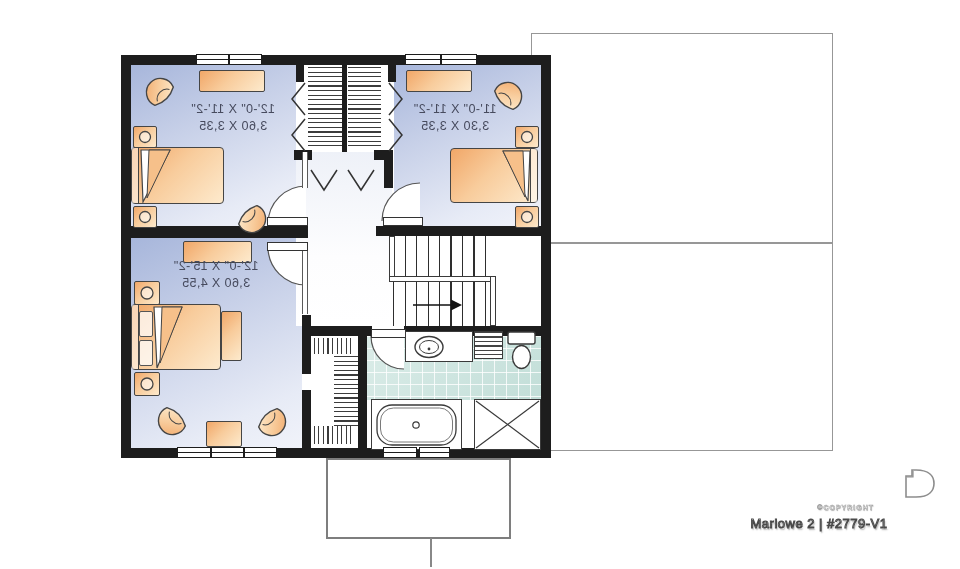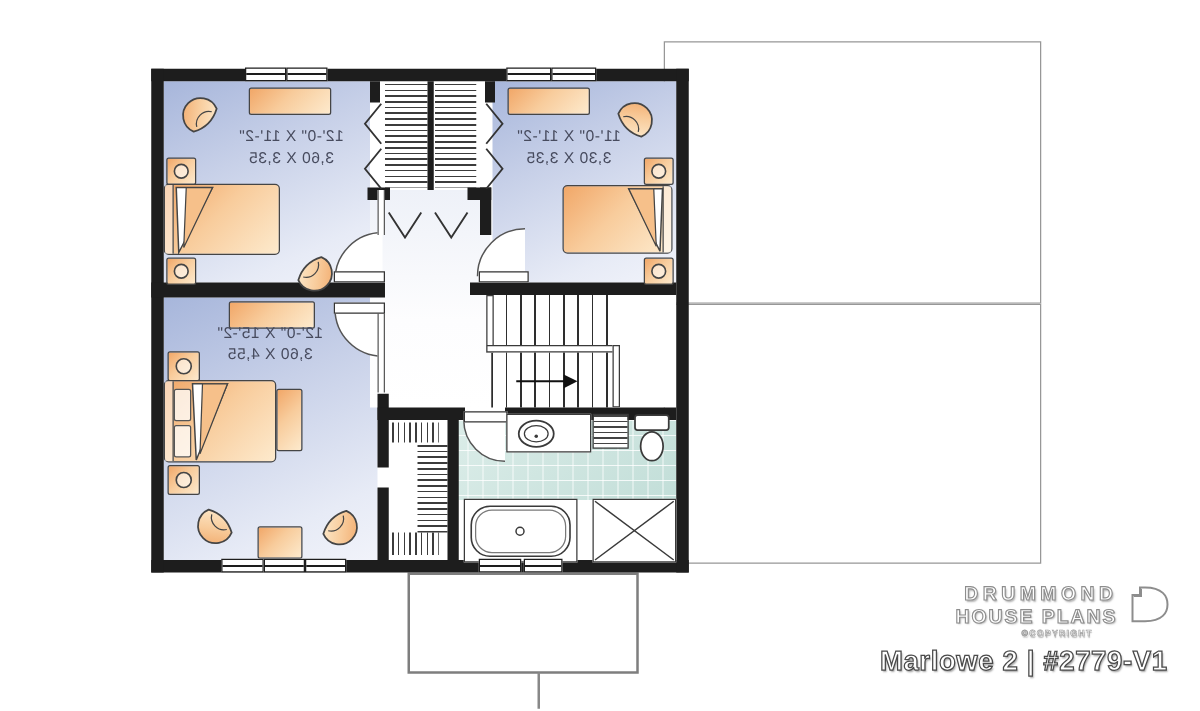--- a/index.html
+++ b/index.html
@@ -40,21 +40,21 @@
   .outline-rect{position:absolute;background:#fff;border:1px solid #979797;z-index:0;box-sizing:border-box;}
   .porch{border:2px solid #7e7e7e;}
   .brand{position:absolute;z-index:8;color:#fff;text-align:right;}
   .brand .row{display:flex;justify-content:flex-end;align-items:center;gap:6px;}
   .brand .l1{font-size:15.5px;font-weight:700;letter-spacing:3.6px;
              -webkit-text-stroke:.9px #8d8d8d;text-shadow:1px 1.5px 1.5px rgba(110,110,110,.55);}
   .brand .l2{font-size:15.5px;font-weight:700;letter-spacing:1.6px;
              -webkit-text-stroke:.9px #8d8d8d;text-shadow:1px 1.5px 1.5px rgba(110,110,110,.55);}
   .brand .cpy{font-size:7px;font-weight:700;letter-spacing:1px;padding-right:64px;margin-top:1px;
              -webkit-text-stroke:.5px #9a9a9a;text-shadow:.5px 1px 1px rgba(120,120,120,.6);}
-  .brand .title{font-size:22px;font-weight:700;letter-spacing:.5px;margin-top:5px;text-align:center;
+  .brand .title{font-size:13px;font-weight:400;letter-spacing:.5px;margin-top:5px;text-align:center;
              -webkit-text-stroke:1px #4a4a4a;text-shadow:1px 1.5px 1.5px rgba(60,60,60,.45);}
 </style>
 </head>
 <body>
 
 <div id="canvas">
 
   <div class="outline-rect" style="left:531px;top:33px;width:302px;height:210px;"></div>
   <div class="outline-rect" style="left:531px;top:243px;width:302px;height:208px;"></div>
   <div class="outline-rect porch" style="left:326px;top:458px;width:185px;height:81px;"></div>
@@ -253,24 +253,20 @@
     <div>11'-0" X 11'-2"</div>
     <div>3,30 X 3,35</div>
   </div>
   <div class="label" style="left:148px;top:258px;width:136px;">
     <div>12'-0" X 15'-2"</div>
     <div>3,60 X 4,55</div>
   </div>
 
   <div class="brand" style="left:700px;top:466px;width:238px;">
     <div class="row">
-      <div>
-        <div class="l1">DRUMMOND</div>
-        <div class="l2">HOUSE PLANS</div>
-      </div>
       <svg width="38" height="37">
         <path d="M12,4 L12,10 L6,10 L6,31 L16,31 C30,31 34,24 34,17.5 C34,11 30,4 16,4 Z" fill="#ffffff" stroke="#8d8d8d" stroke-width="1.6"></path>
         <path d="M13,5 L13,11 L7,11" fill="none" stroke="#8d8d8d" stroke-width="1.2"></path>
       </svg>
     </div>
     <div class="cpy">©COPYRIGHT</div>
     <div class="title">Marlowe 2 | #2779-V1</div>
   </div>
 
 </div>

